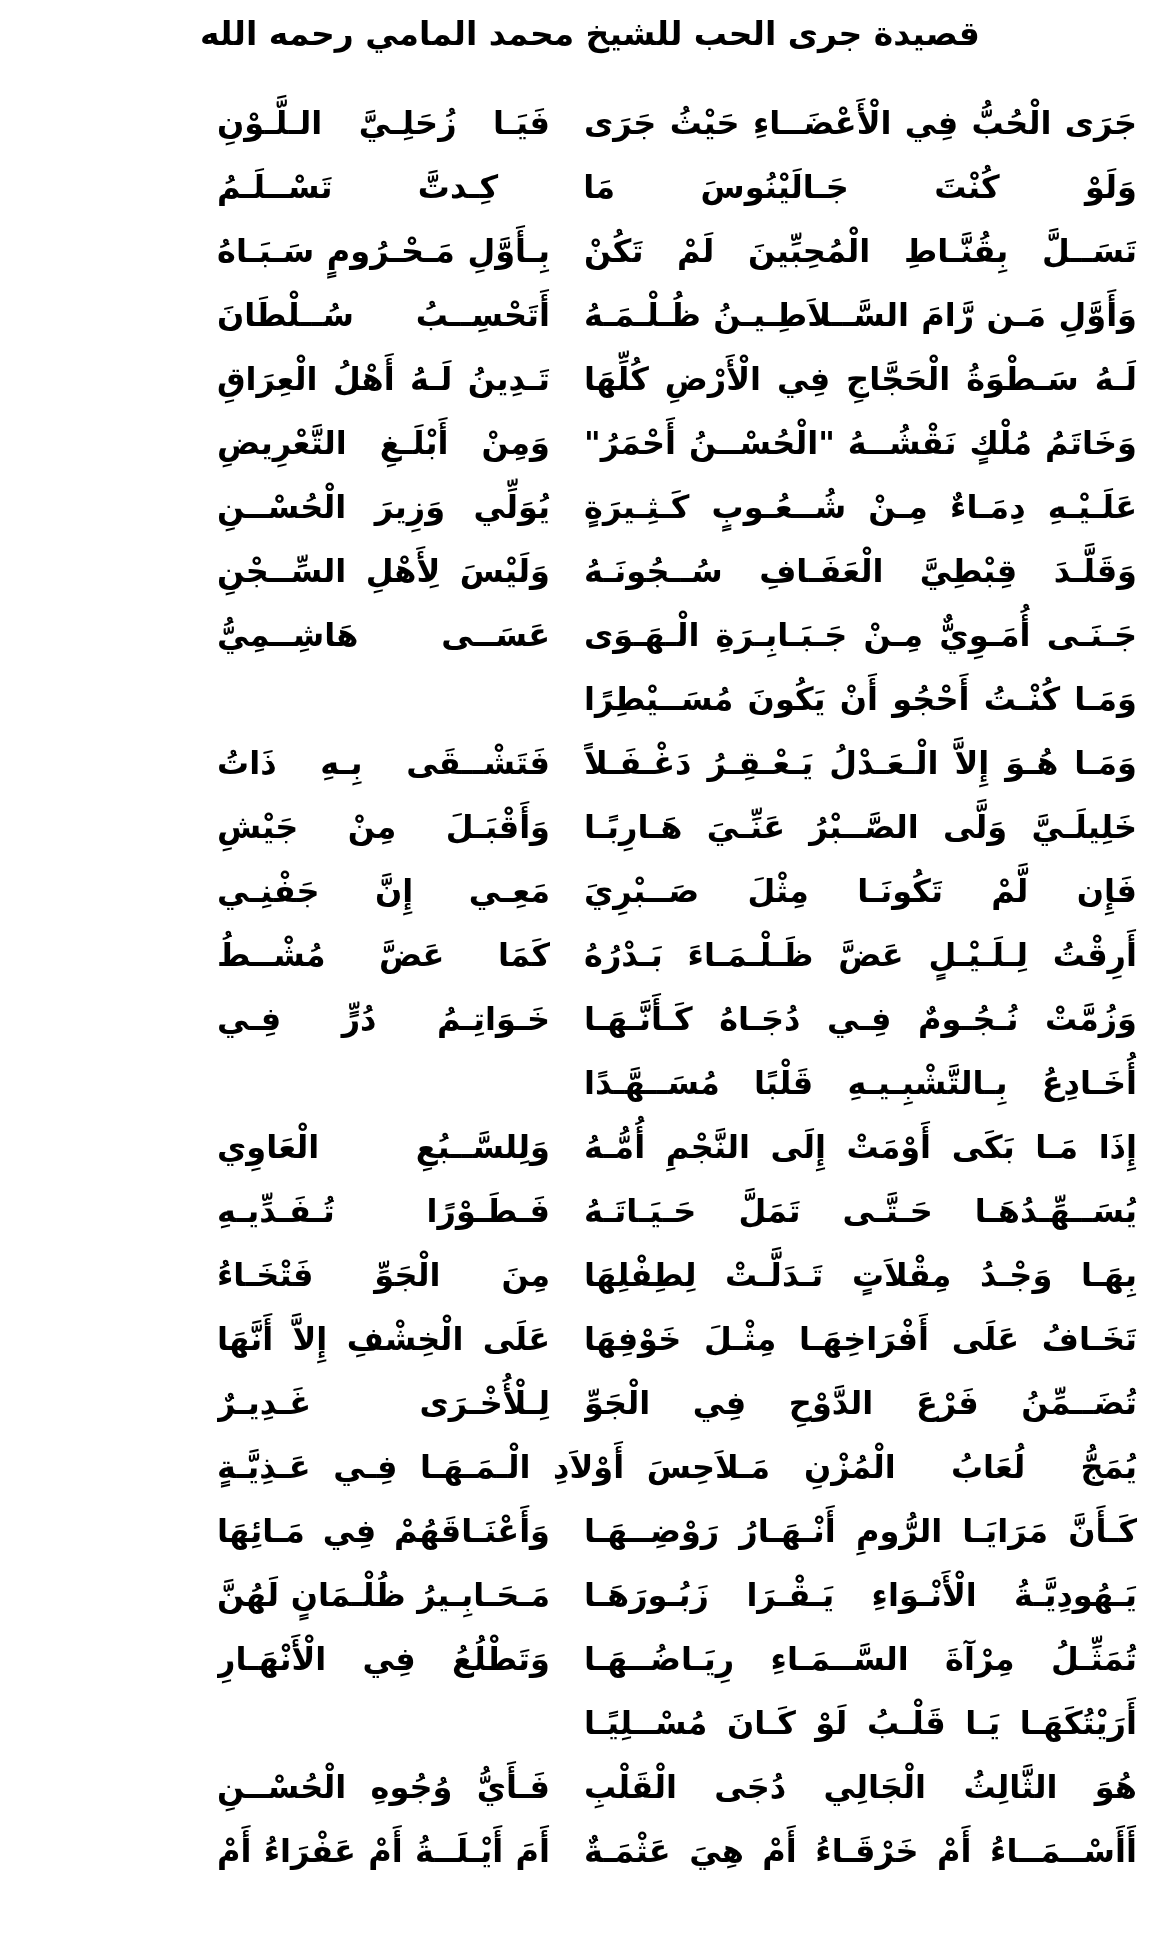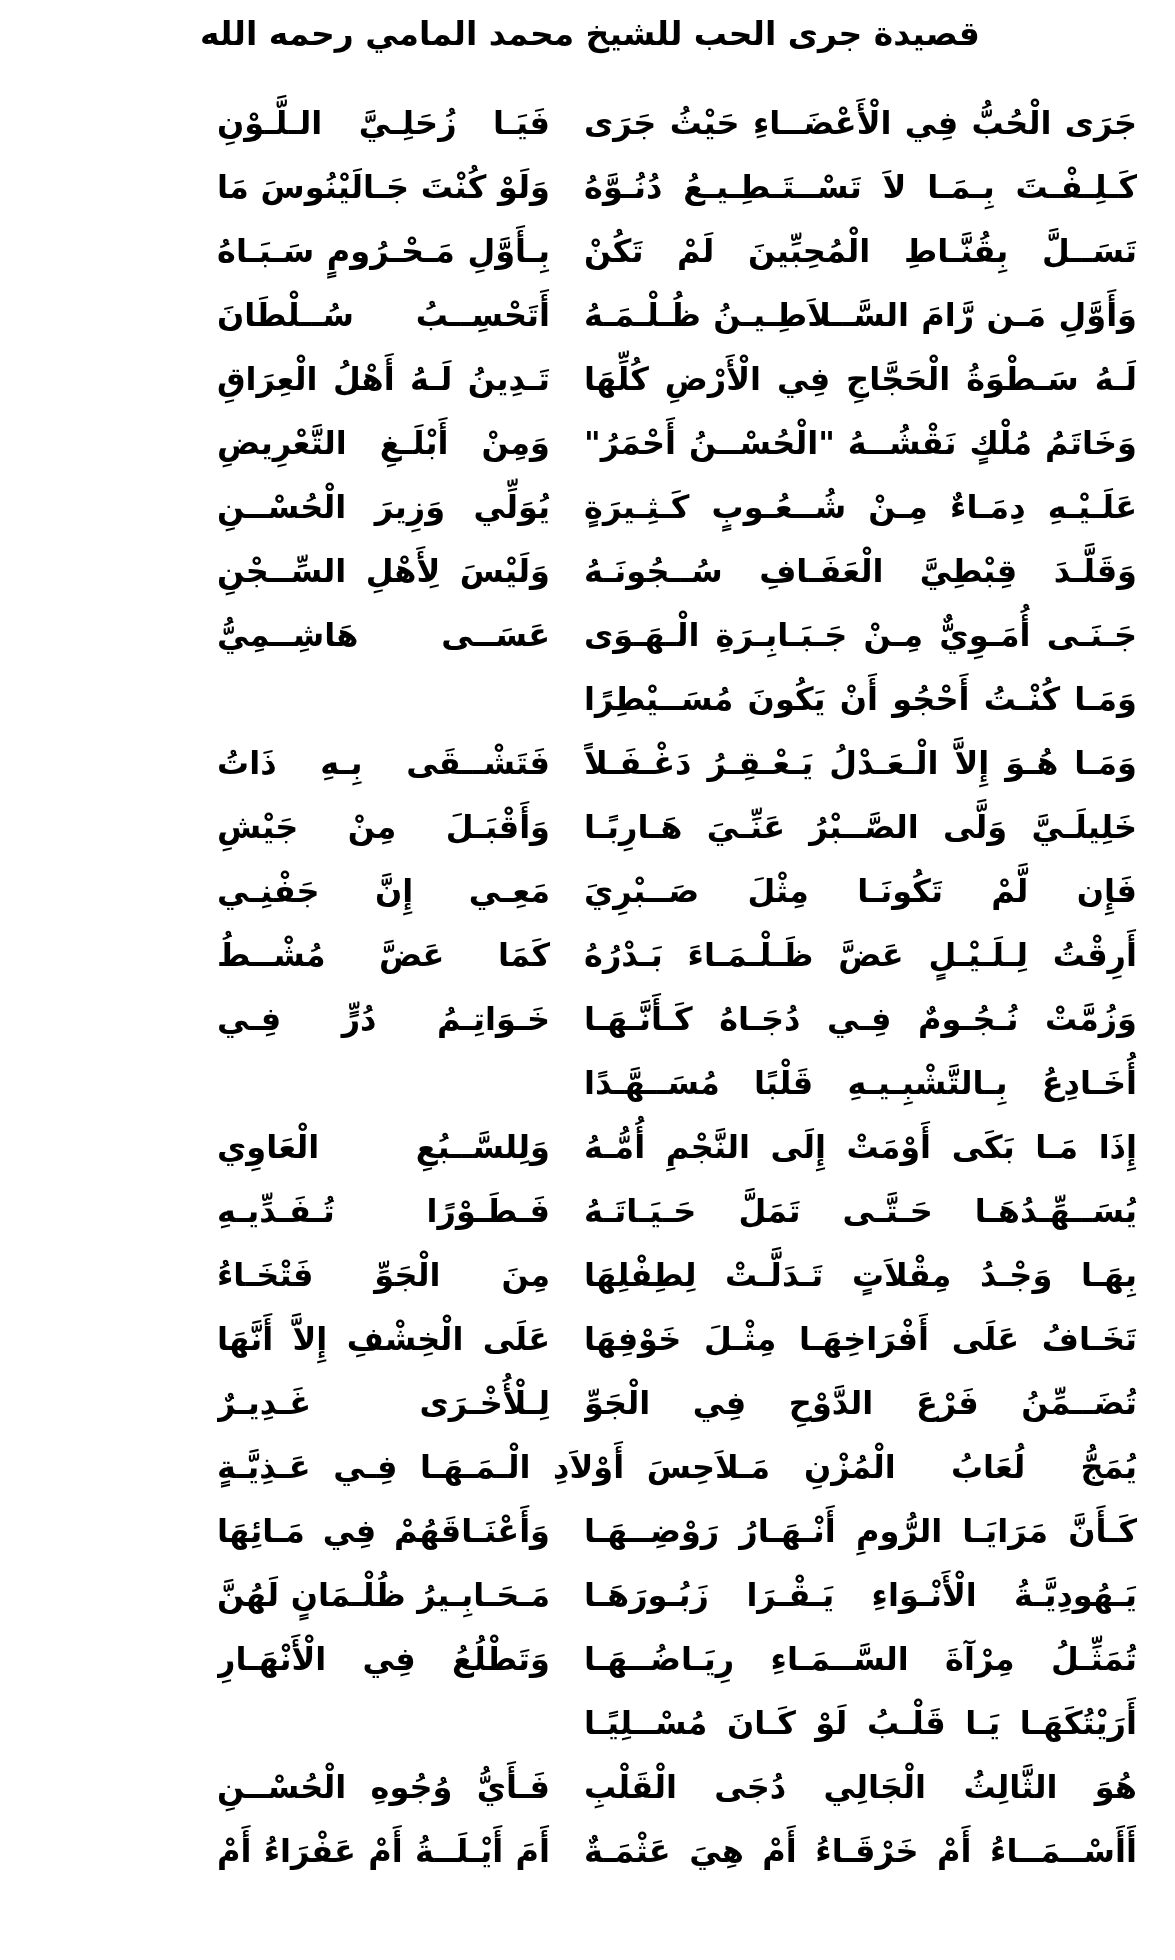--- a/index.html
+++ b/index.html
@@ -60,21 +60,20 @@
 
 <div class="page">
   <h1 class="title">قصيدة جرى الحب للشيخ محمد المامي رحمه الله</h1>
   <div class="verses" id="verses">
   <div class="verse-row">
     <div class="hemistich first">جَرَى الْحُبُّ فِي الْأَعْضَــاءِ حَيْثُ جَرَى الدَّمُ</div>
     <div class="hemistich second">فَيَـا زُحَلِـيَّ الـلَّـوْنِ وَالـدَّمْـعُ عَنْـدَمُ</div>
   </div>
 
   <div class="verse-row">
-    <div class="hemistich first">كَـلِـفْـتَ بِـمَـا لاَ تَسْــتَـطِـيـعُ دُنُـوَّهُ</div>
     <div class="hemistich second">وَلَوْ كُنْتَ جَـالَيْنُوسَ مَا كِـدتَّ تَسْــلَـمُ</div>
   </div>
 
   <div class="verse-row">
     <div class="hemistich first">تَسَــلَّ بِقُنَّـاطِ الْمُحِبِّينَ لَمْ تَكُنْ</div>
     <div class="hemistich second">بِـأَوَّلِ مَـحْـرُومٍ سَـبَـاهُ مُـتَـيِّـمُ</div>
   </div>
 
   <div class="verse-row">
     <div class="hemistich first">وَأَوَّلِ مَـن رَّامَ السَّــلاَطِـيـنُ ظُـلْـمَـهُ</div>

